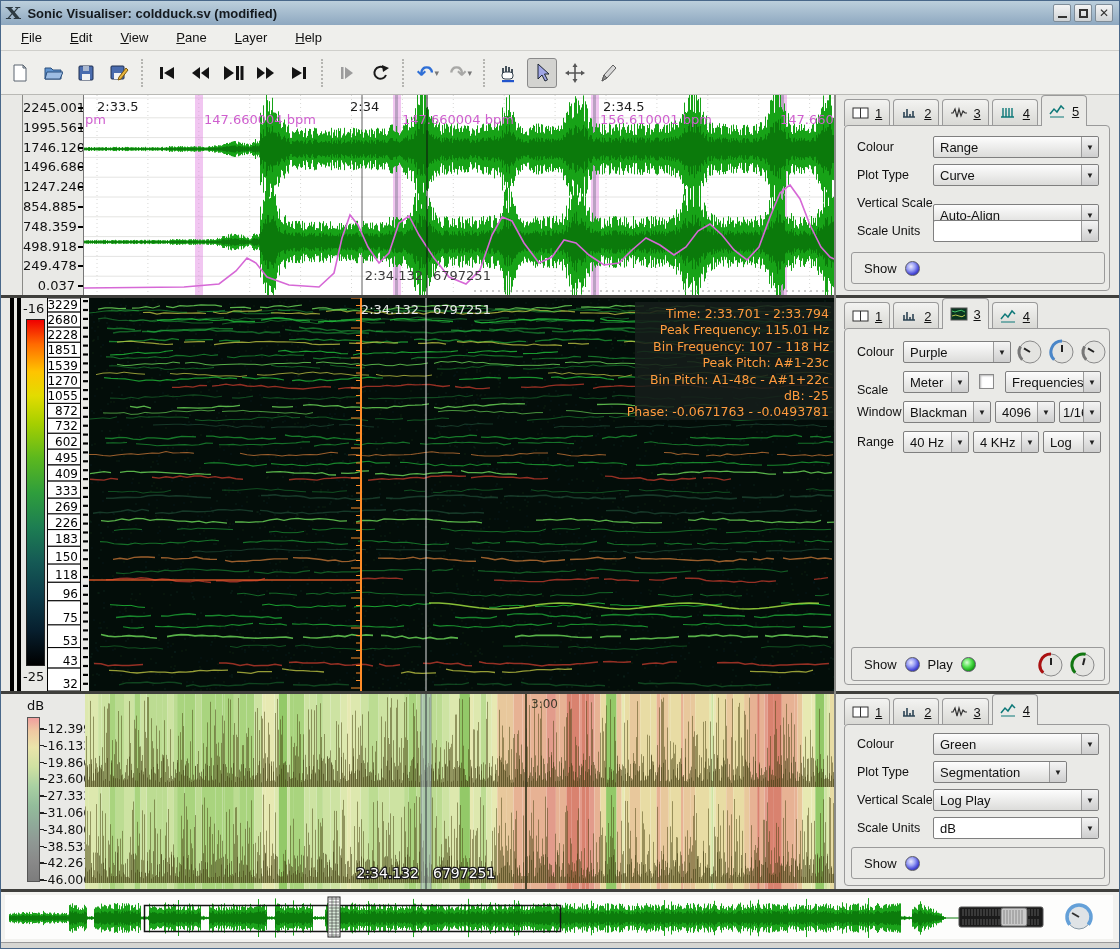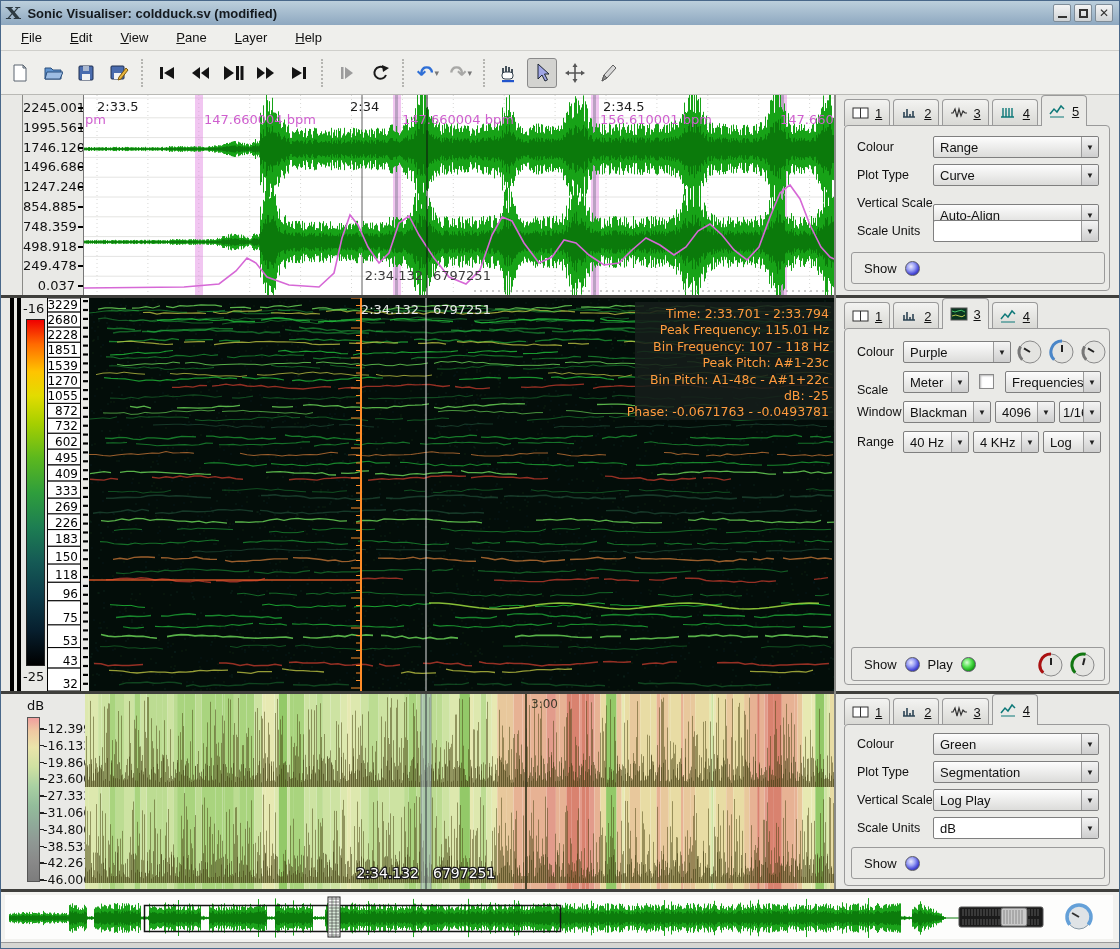--- a/index.html
+++ b/index.html
@@ -1166,21 +1166,21 @@
           <span><u>4</u></span>
         </div>
       </div>
     <div class="groupbox" style="left:8px;top:30px;width:266px;height:162px">
       <span class="ctl-label" style="left:12px;top:8px">Colour</span>
       <div class="combo" style="left:88px;top:8px;width:166px">
           <span class="v">Green</span>
           <span class="btn">▼</span>
         </div>
       <span class="ctl-label" style="left:12px;top:36px">Plot Type</span>
-      <div class="combo" style="left:88px;top:36px;width:166px">
+      <div class="combo" style="left:88px;top:36px;width:134px">
           <span class="v">Segmentation</span>
           <span class="btn">▼</span>
         </div>
       <span class="ctl-label" style="left:12px;top:64px">Vertical Scale</span>
       <div class="combo" style="left:88px;top:64px;width:166px">
           <span class="v">Log Play</span>
           <span class="btn">▼</span>
         </div>
       <span class="ctl-label" style="left:12px;top:92px">Scale Units</span>
       <div class="combo white" style="left:88px;top:92px;width:166px">

